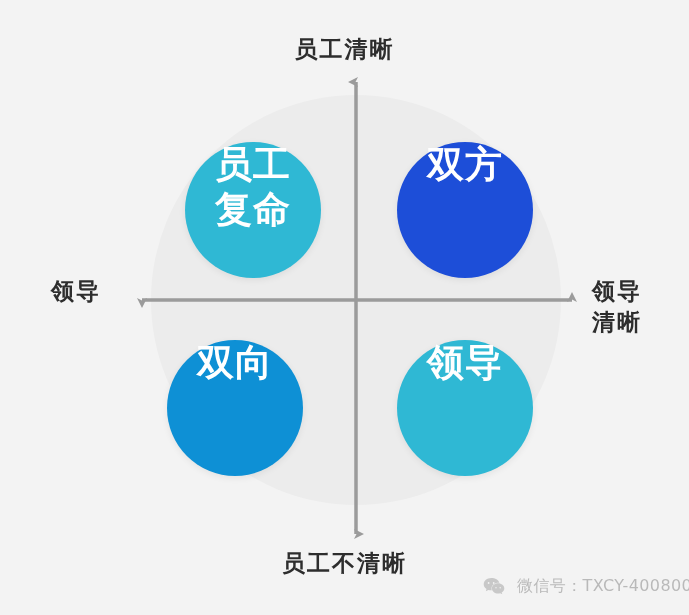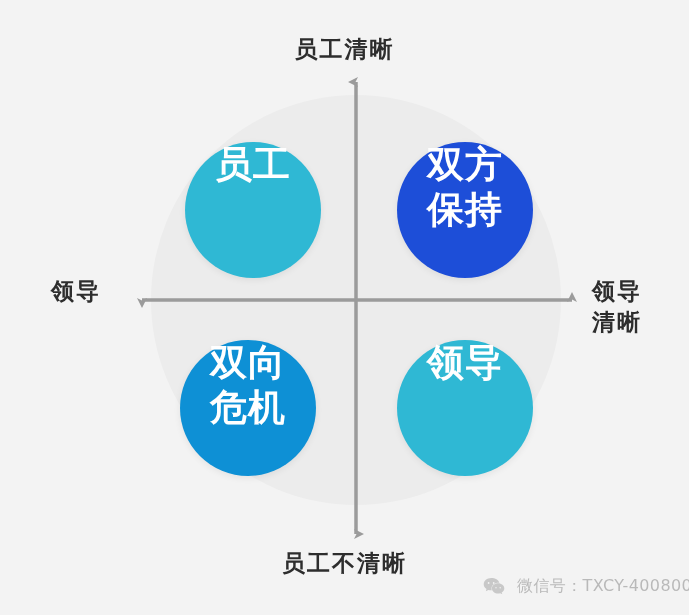--- a/index.html
+++ b/index.html
@@ -55,21 +55,21 @@
     font-weight: bold;
     line-height: 1.22;
     letter-spacing: 1px;
     text-align: center;
     box-shadow: 0 2px 7px rgba(0,0,0,0.07);
   }
   .bubble span { display: block; }
 
   .bubble.tl { left: 185px; top: 142px; }
   .bubble.tr { left: 397px; top: 142px; }
-  .bubble.bl { left: 180px; top: 340px; }
+  .bubble.bl { left: 167px; top: 340px; }
   .bubble.br { left: 397px; top: 340px; }
 
   
   .axis-label {
     position: absolute;
     color: #2d2d2d;
     font-size: 23px;
     font-weight: bold;
     letter-spacing: 2px;
     text-align: center;
@@ -135,30 +135,29 @@
     <span>领导</span><br>
   </div>
 
   <div class="axis-label right">
     <span>领导</span><br>
     <span>清晰</span>
   </div>
 
   <div class="bubble tl" style="background: rgb(47, 184, 212);">
     <span>员工</span>
+    <span>复命</span>
   </div>
 
   <div class="bubble tr" style="background: #1d4ed8;">
     <span>双方</span>
-    <span>保持</span>
   </div>
 
   <div class="bubble bl" style="background: rgb(14, 144, 213);">
     <span>双向</span>
-    <span>危机</span>
   </div>
 
   <div class="bubble br" style="background: rgb(47, 184, 212);">
     <span>领导</span>
   </div>
 
   <div class="watermark">
     <svg class="wechat-icon" width="22" height="19" viewBox="0 0 22 19">
       <path d="M8.2 1C4.0 1 0.7 3.8 0.7 7.2c0 1.9 1.1 3.6 2.8 4.8L2.8 14.2l2.6-1.3c0.9 0.3 1.8 0.4 2.8 0.4
                0.2 0 0.5 0 0.7 0C8.6 12.7 8.5 12.1 8.5 11.5c0-3.2 3.1-5.8 7.0-5.8 0.3 0 0.5 0 0.8 0

